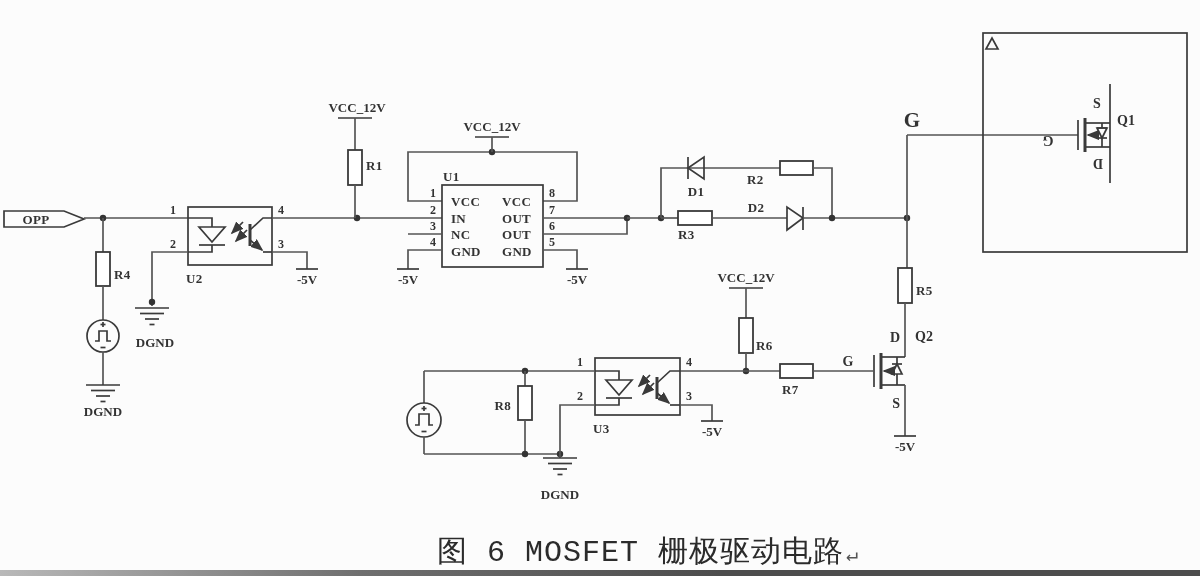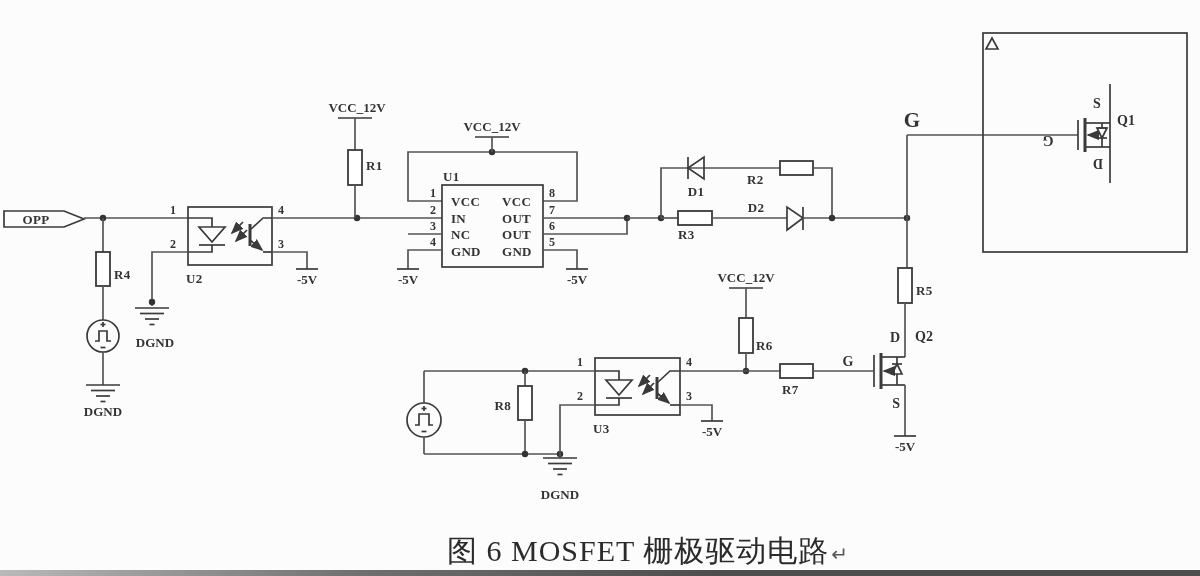--- a/index.html
+++ b/index.html
@@ -12,21 +12,21 @@
   .plate{stroke:#3a3a3a;stroke-width:3;fill:none;}
   .dot{fill:#333;stroke:none;}
   text{fill:#333;font-family:"Liberation Serif",serif;}
   .lbl{font-size:13px;font-weight:600;letter-spacing:.3px;}
   .pin{font-size:12px;font-weight:600;}
   .pwr{font-size:13px;font-weight:600;}
   .gnd{font-size:13px;font-weight:700;}
   .big{font-size:21px;font-weight:700;}
   .mos{font-size:14px;font-weight:600;}
   .caption{position:absolute;top:531px;left:0;right:0;text-align:center;padding-left:96px;
-           font-family:Liberation Serif, serif;font-size:30px;color:#2b2b2b;letter-spacing:1px;}
+           font-family:Liberation Mono, monospace;font-size:30px;color:#2b2b2b;letter-spacing:1px;}
   .caption .ret{font-size:20px;color:#555;margin-left:2px;}
   .bottom-bar{position:absolute;left:0;top:570px;width:1200px;height:6px;
               background:linear-gradient(90deg,#b9b9b9 0%,#6f6f6f 30%,#4d4d4d 60%,#4d4d4d 100%);}
 </style>
 </head>
 <body>
 
 <div class="stage">
 <svg width="1200" height="570" viewBox="0 0 1200 570">
   <defs>

